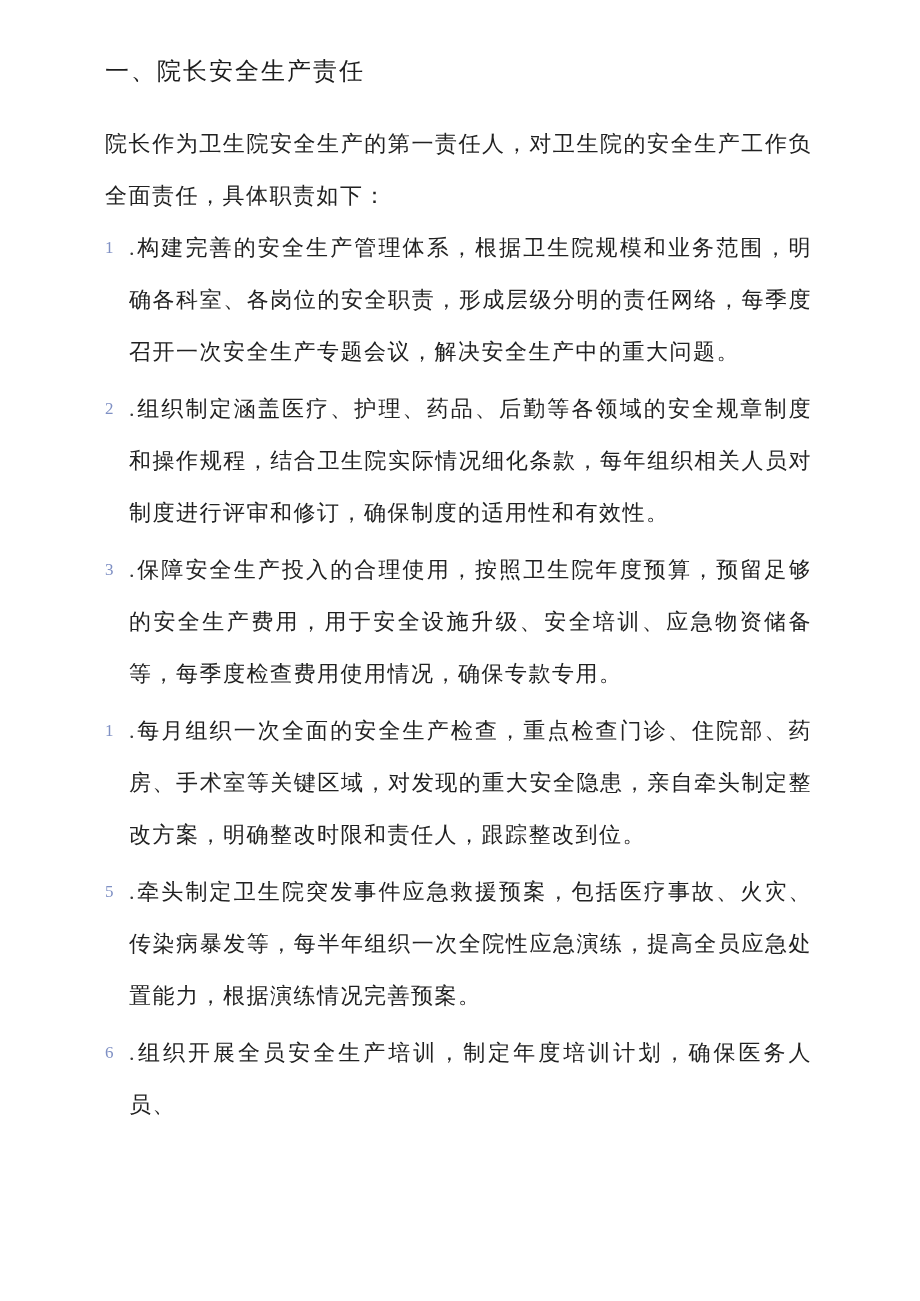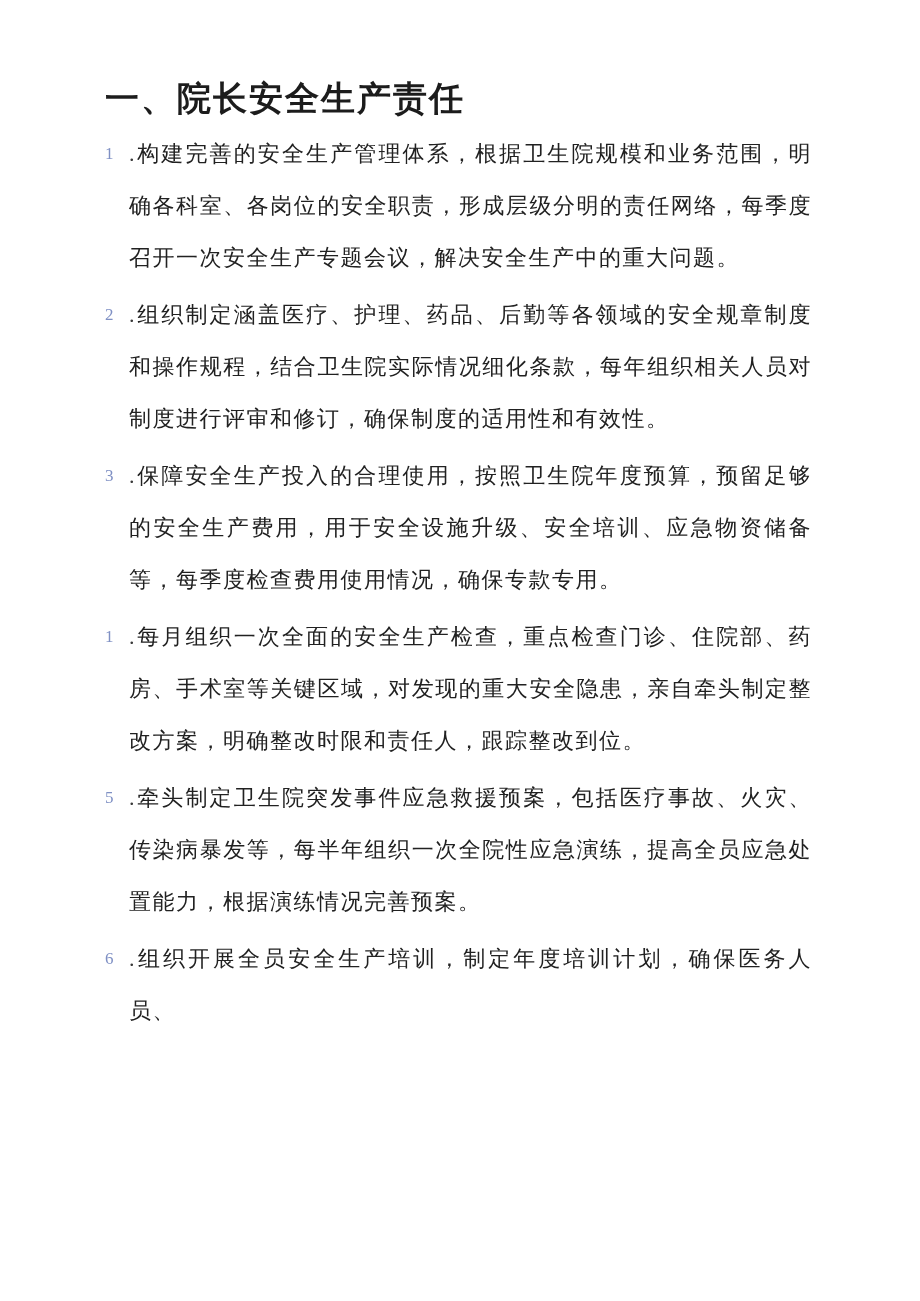--- a/index.html
+++ b/index.html
@@ -13,25 +13,25 @@
     height: 1301px;
     background: #ffffff;
     overflow: hidden;
     font-family: "Liberation Serif", "DejaVu Serif", serif;
     color: #212121;
   }
   .content {
     padding: 0 108px 0 105px;
   }
   .heading {
-    padding-top: 70px;
+    padding-top: 42px;
     margin: 0;
-    font-size: 34px;
+    font-size: 24px;
     line-height: 58px;
-    font-weight: 700;
+    font-weight: 400;
     letter-spacing: 2px;
     color: #1c1c1c;
     white-space: nowrap;
   }
   .intro {
     margin: 18px 0 0 0;
     font-size: 22px;
     line-height: 52px;
     letter-spacing: 1.5px;
     text-align: justify;
@@ -69,20 +69,21 @@
   }
 </style>
 </head>
 <body>
 
 <div class="page">
   <div class="content">
 
     <h1 class="heading">一、院长安全生产责任</h1>
 
+    <p class="intro">院长作为卫生院安全生产的第一责任人，对卫生院的安全生产工作负全面责任，具体职责如下：</p>
 
     <ol class="duty-list">
       <li>
         <span class="num">1</span><span class="dot">.</span><span>构建完善的安全生产管理体系，根据卫生院规模和业务范围，明确各科室、各岗位的安全职责，形成层级分明的责任网络，每季度召开一次安全生产专题会议，解决安全生产中的重大问题。</span>
       </li>
       <li>
         <span class="num">2</span><span class="dot">.</span><span>组织制定涵盖医疗、护理、药品、后勤等各领域的安全规章制度和操作规程，结合卫生院实际情况细化条款，每年组织相关人员对制度进行评审和修订，确保制度的适用性和有效性。</span>
       </li>
       <li>
         <span class="num">3</span><span class="dot">.</span><span>保障安全生产投入的合理使用，按照卫生院年度预算，预留足够的安全生产费用，用于安全设施升级、安全培训、应急物资储备等，每季度检查费用使用情况，确保专款专用。</span>

